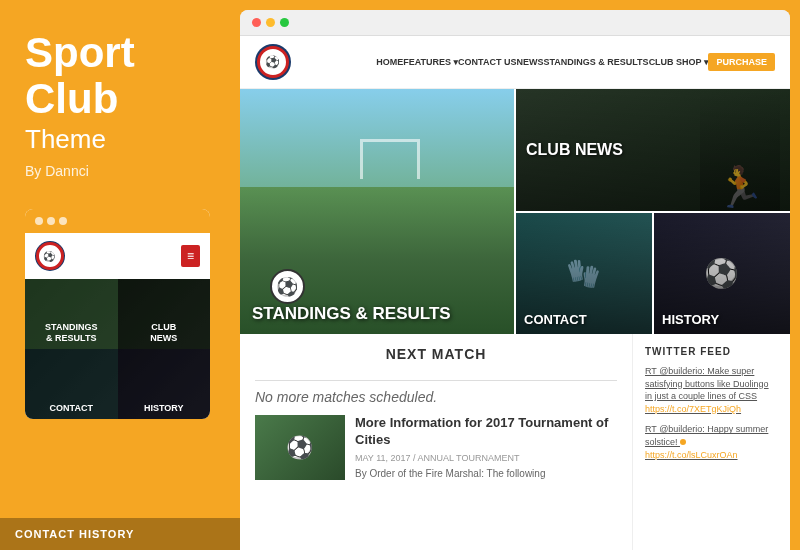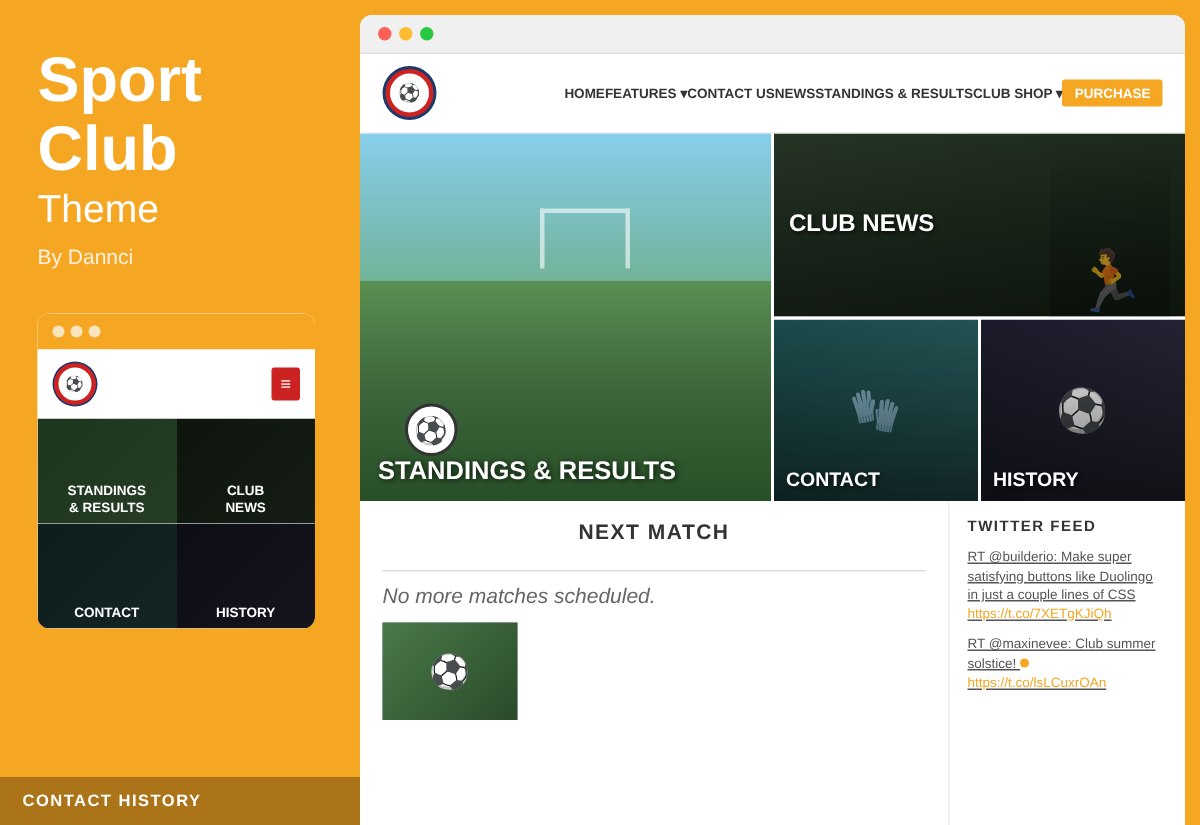--- a/index.html
+++ b/index.html
@@ -475,30 +475,35 @@
     <div class="content-area">
       <div class="main-content">
         <div class="next-match-title">NEXT MATCH</div>
         <hr class="next-match-divider">
         <div class="no-matches">No more matches scheduled.</div>
         <div class="article-row">
           <div class="article-thumb">
             <div class="article-thumb-bg"></div>
             <div style="position:absolute;inset:0;display:flex;align-items:center;justify-content:center;font-size:22px;">⚽</div>
           </div>
+          <div class="article-content">
+            <div class="article-title">More Information for 2017 Tournament of Cities</div>
+            <div class="article-meta">MAY 11, 2017  /  ANNUAL TOURNAMENT</div>
+            <div class="article-excerpt">By Order of the Fire Marshal: The following</div>
+          </div>
         </div>
       </div>
 
       <div class="sidebar">
         <div class="sidebar-title">TWITTER FEED</div>
         <div class="tweet">
           <span>RT @builderio: Make super satisfying buttons like Duolingo in just a couple lines of CSS </span>
           <a class="tweet-link" href="#">https://t.co/7XETgKJiQh</a>
         </div>
         <div class="tweet">
-          <span>RT @maxinevee: Club summer solstice! </span>
+          <span>RT @builderio: Happy summer solstice! </span>
           <span class="tweet-dot"></span>
           <a class="tweet-link" href="#">https://t.co/lsLCuxrOAn</a>
         </div>
       </div>
     </div>
   </div>
 </div>
 
 </body></html>

